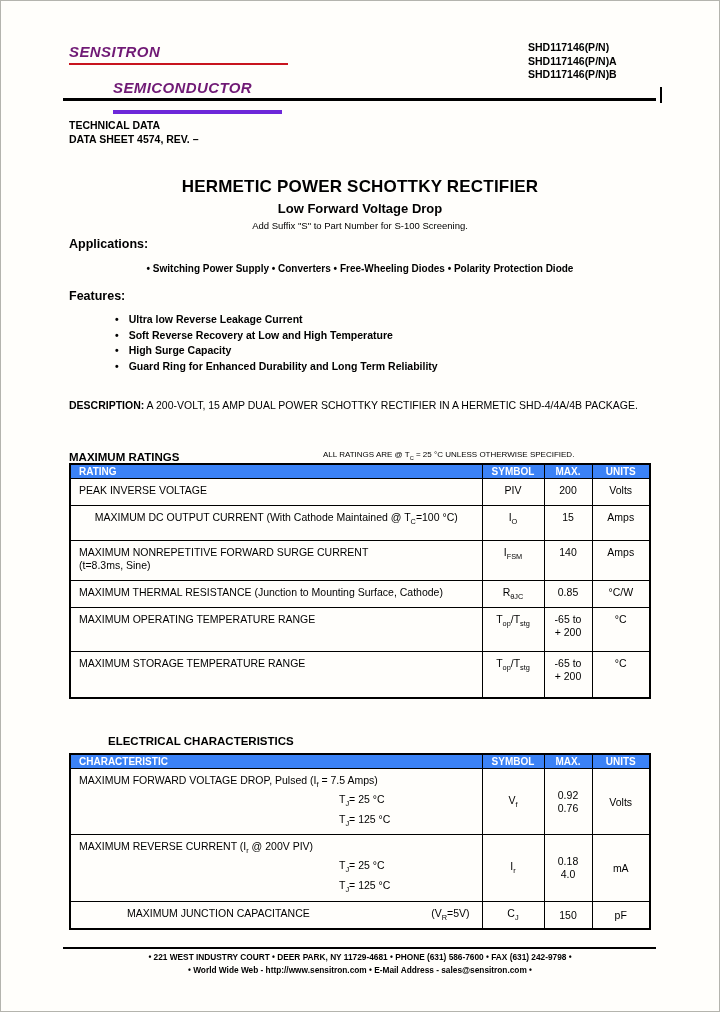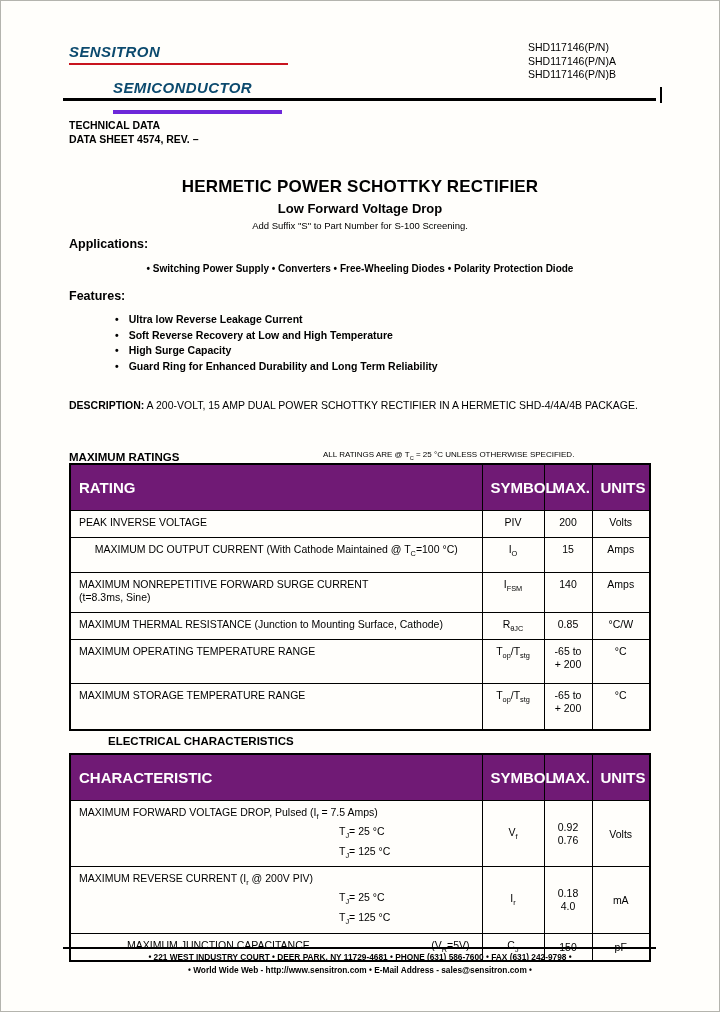--- a/index.html
+++ b/index.html
@@ -11,25 +11,25 @@
     width: 720px;
     height: 1012px;
     margin: 0 auto;
     background: #fffefb;
     border: 1px solid #b4b4ae;
     color: #000;
     overflow: hidden;
   }
 
   
-  .brand { position: absolute; left: 68px; top: 42px; color: #0c4a6e; font-style: italic; font-weight: bold; }
+  .brand { position: absolute; left: 68px; top: 42px; color: #701a75; font-style: italic; font-weight: bold; }
   .brand-l1 { font-size: 15px; display: inline-block; border-bottom: 2px solid #c8141e; padding: 0 128px 3px 0; letter-spacing: .4px; }
   .brand-l2 { font-size: 15px; display: inline-block; margin-left: 44px; margin-top: 14px; border-bottom: 4px solid #6d28d9; padding: 0 30px 14px 0; letter-spacing: .4px; }
 
-  .parts { position: absolute; left: 527px; top: 40px; font-size: 10.5px; font-weight: normal; line-height: 13.5px; }
+  .parts { position: absolute; left: 527px; top: 40px; font-size: 10.5px; font-weight: bold; line-height: 13.5px; }
 
   .edge-tick { position: absolute; left: 659px; top: 86px; width: 2px; height: 16px; background: #000; }
   .header-rule { position: absolute; left: 62px; top: 97px; width: 593px; height: 3px; background: #000; }
 
   .meta { position: absolute; left: 68px; top: 118px; font-size: 10.5px; font-weight: bold; line-height: 13.5px; }
 
   .title    { position: absolute; left: 0; top: 176px; width: 100%; text-align: center; font-size: 17px; font-weight: bold; letter-spacing: .2px; }
   .subtitle { position: absolute; left: 0; top: 200px; width: 100%; text-align: center; font-size: 13px; font-weight: bold; }
   .suffix   { position: absolute; left: 0; top: 219px; width: 100%; text-align: center; font-size: 9.5px; }
 
@@ -47,21 +47,21 @@
   .mr-note { position: absolute; left: 254px; top: 3px; font-size: 8px; white-space: nowrap; }
 
   
   .dtable { position: absolute; left: 68px; width: 580px; border-collapse: collapse; table-layout: fixed; font-size: 10.5px; border: 2px solid #000; }
   .t1 { top: 462px; }
   .t2 { top: 752px; }
   col.c-main { width: 412px; }
   col.c-sym  { width: 62px; }
   col.c-max  { width: 48px; }
   col.c-units{ width: 58px; }
-  .dtable th { background: #701a75; color: #fff; font-size: 15px; font-weight: bold; padding: 14px 8px; text-align: center; border: 1px solid #000; }
+  .dtable th { background: #3b82f6; color: #fff; font-size: 10px; font-weight: bold; padding: 1px 8px; text-align: center; border: 1px solid #000; }
   .dtable th.left { text-align: left; }
   .dtable td { border: 1px solid #000; padding: 5px 8px 4px; vertical-align: top; line-height: 13px; }
   .dtable td.ctr { text-align: center; padding-left: 2px; padding-right: 2px; }
   .dtable td.vmid { vertical-align: middle; }
 
   .t1 tr.r1 td { height: 27px; margin-top: 37px; }
   .t1 tr.r2 td { height: 35px; text-align: center; }
   .t1 tr.r3 td { height: 40px; }
   .t1 tr.r4 td { height: 27px; }
   .t1 tr.r5 td { height: 44px; }

